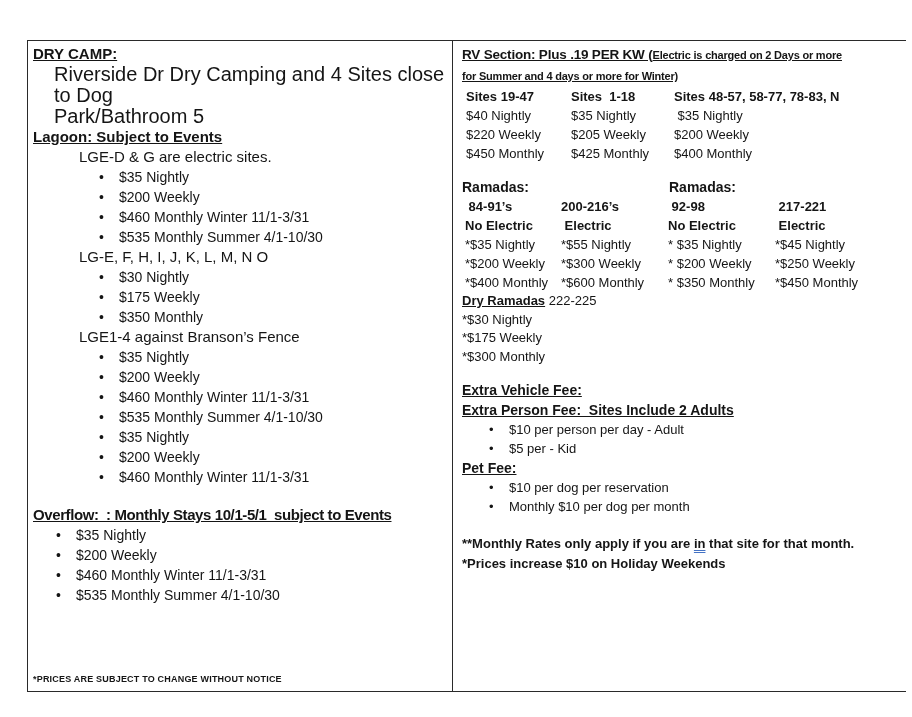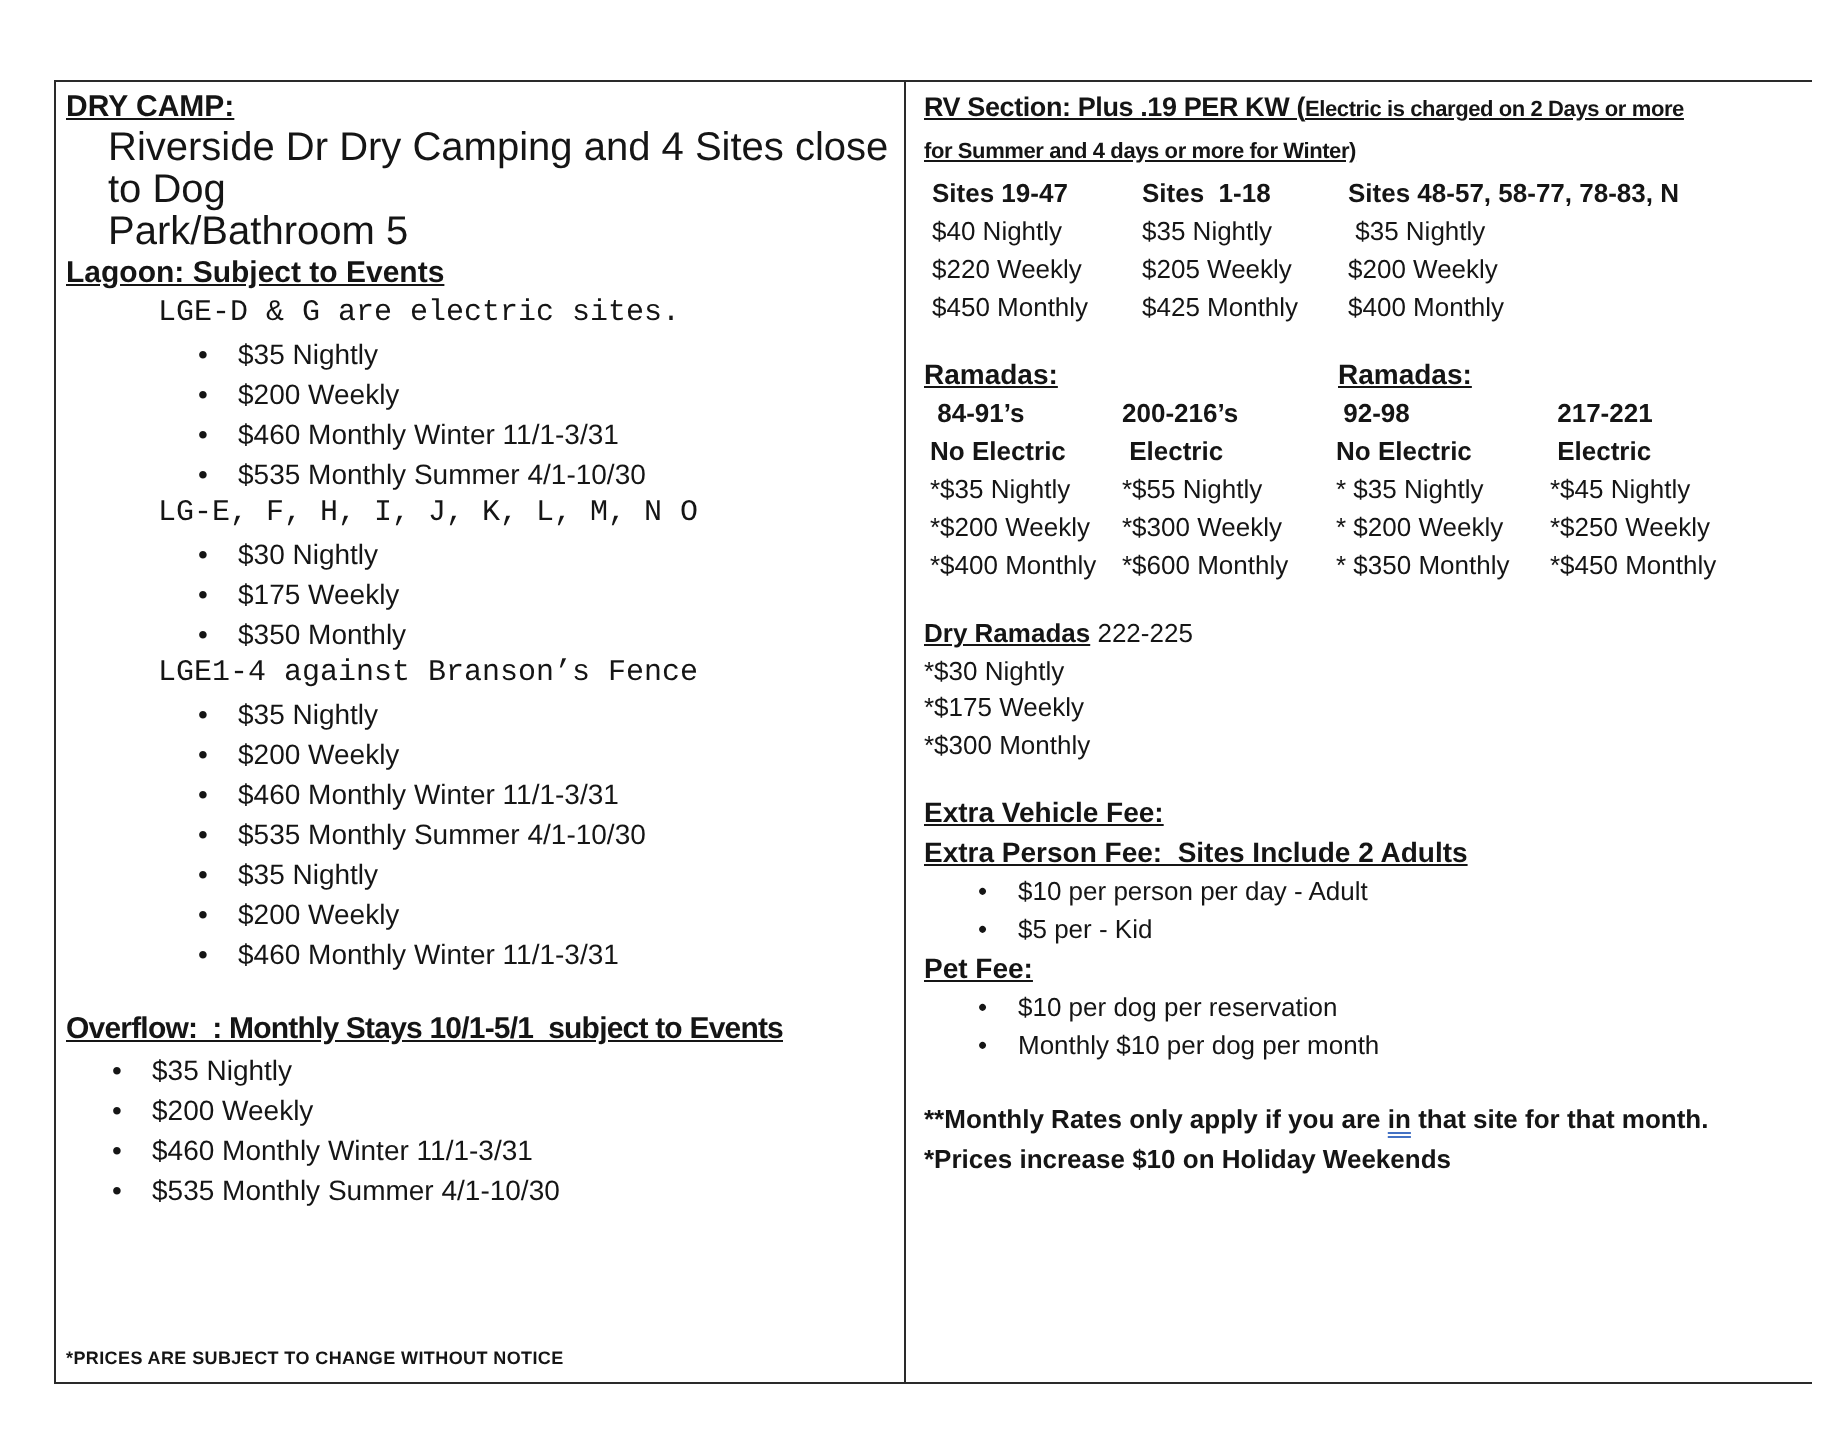--- a/index.html
+++ b/index.html
@@ -17,44 +17,44 @@
     width:425px;min-width:425px;box-sizing:border-box;
     border-right:1.5px solid #2a2a2a;
     padding:3px 4px 4px 5px;display:flex;flex-direction:column;
   }
   .col-right{flex:1;box-sizing:border-box;padding:3px 4px 4px 9px;}
 
   
   .h1{font-size:15px;font-weight:bold;text-decoration:underline;line-height:20px;white-space:pre;}
   .h1.tight{letter-spacing:-0.4px;}
   .sub{font-size:20px;line-height:21px;margin-left:21px;}
-  .lbl{font-size:15px;line-height:20px;margin-left:46px;font-family:Liberation Mono, monospace;}
+  .lbl{font-size:15px;line-height:20px;margin-left:46px;}
   ul{list-style:none;margin:0;padding:0;}
   ul.b-main li{font-size:14px;line-height:20px;padding-left:86px;position:relative;}
   ul.b-main li::before{content:"\2022";position:absolute;left:66px;font-size:14px;}
   ul.b-out li{font-size:14px;line-height:20px;padding-left:43px;position:relative;}
   ul.b-out li::before{content:"\2022";position:absolute;left:23px;font-size:14px;}
   .gap-overflow{margin-top:18px;}
   .footnote{margin-top:auto;font-size:9px;font-weight:bold;letter-spacing:.2px;padding-bottom:3px;}
 
   
   .rv-head{font-weight:bold;text-decoration:underline;line-height:20px;white-space:nowrap;letter-spacing:-0.2px;}
   .rh-main{font-size:13.5px;}
   .rh-note{font-size:11px;}
   .rv-grid{display:grid;grid-template-columns:105px 103px 1fr;margin-left:4px;font-size:13px;line-height:19px;margin-top:1px;}
   .rv-grid .hd{font-weight:bold;white-space:pre;}
   .rv-grid .cell{white-space:pre;}
   .ram-wrap{margin-top:14px;}
   .ram-heads{display:flex;line-height:20px;}
-  .ram-heads .rmh{font-size:14px;font-weight:bold;text-decoration:underline;}
+  .ram-heads .rmh{font-size:14px;font-weight:bold;}
   .ram-heads .rmh:first-child{width:207px;}
   .ram-grid{display:grid;grid-template-columns:96px 107px 107px 1fr;margin-left:3px;font-size:13px;line-height:19px;}
   .ram-grid .hd{font-weight:bold;white-space:pre;}
   .ram-grid .cell{white-space:pre;}
-  .dry{margin-top:16px;font-size:13px;line-height:18.5px;}
+  .dry{font-size:13px;line-height:18.5px;}
   .dry .dr-h{font-weight:bold;text-decoration:underline;}
   .h2{font-size:14px;font-weight:bold;text-decoration:underline;line-height:20px;white-space:pre;}
   .evf{margin-top:14px;}
   ul.b-right li{font-size:13px;line-height:19px;padding-left:47px;position:relative;}
   ul.b-right li::before{content:"\2022";position:absolute;left:27px;font-size:13px;}
   .notes{margin-top:18px;font-size:13px;font-weight:bold;line-height:20px;}
   .u-dbl{text-decoration:underline double;text-decoration-color:#4472c4;text-underline-offset:2px;}
 </style>
 </head>
 <body>

